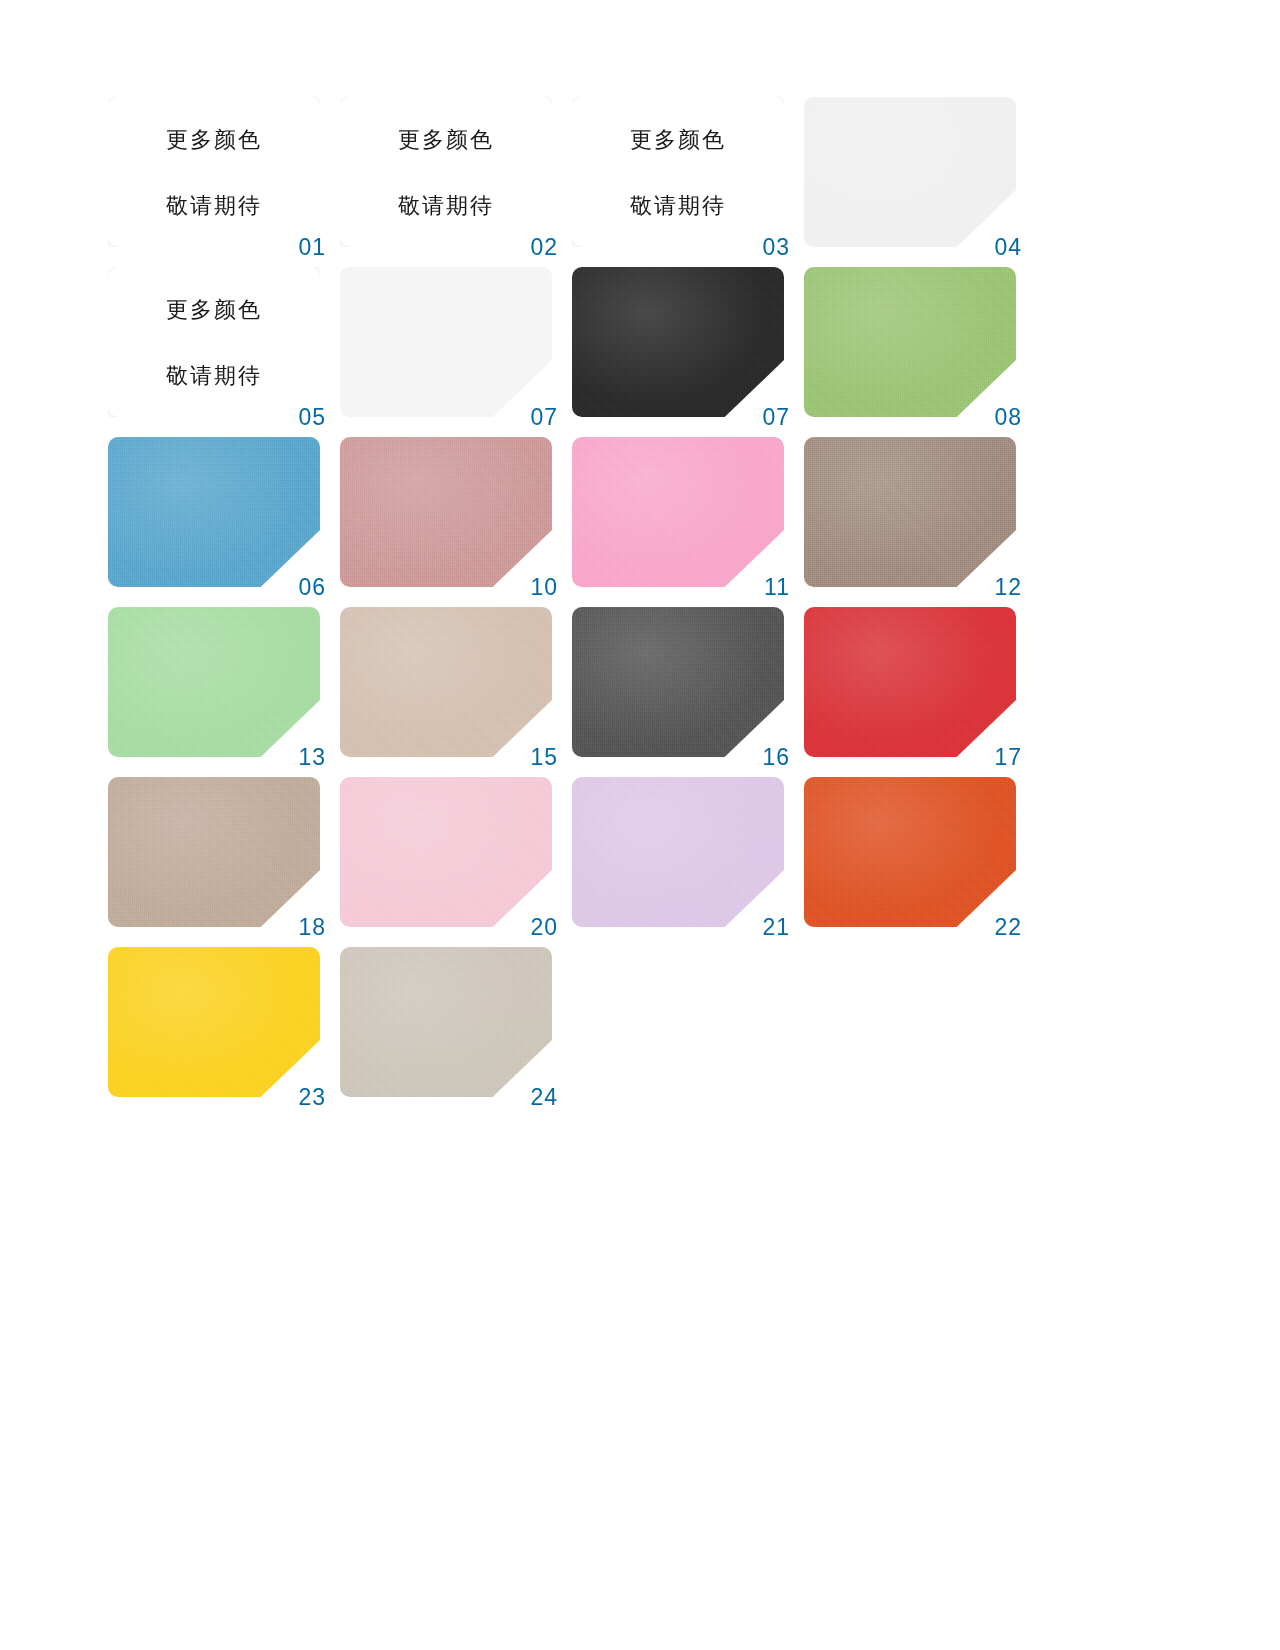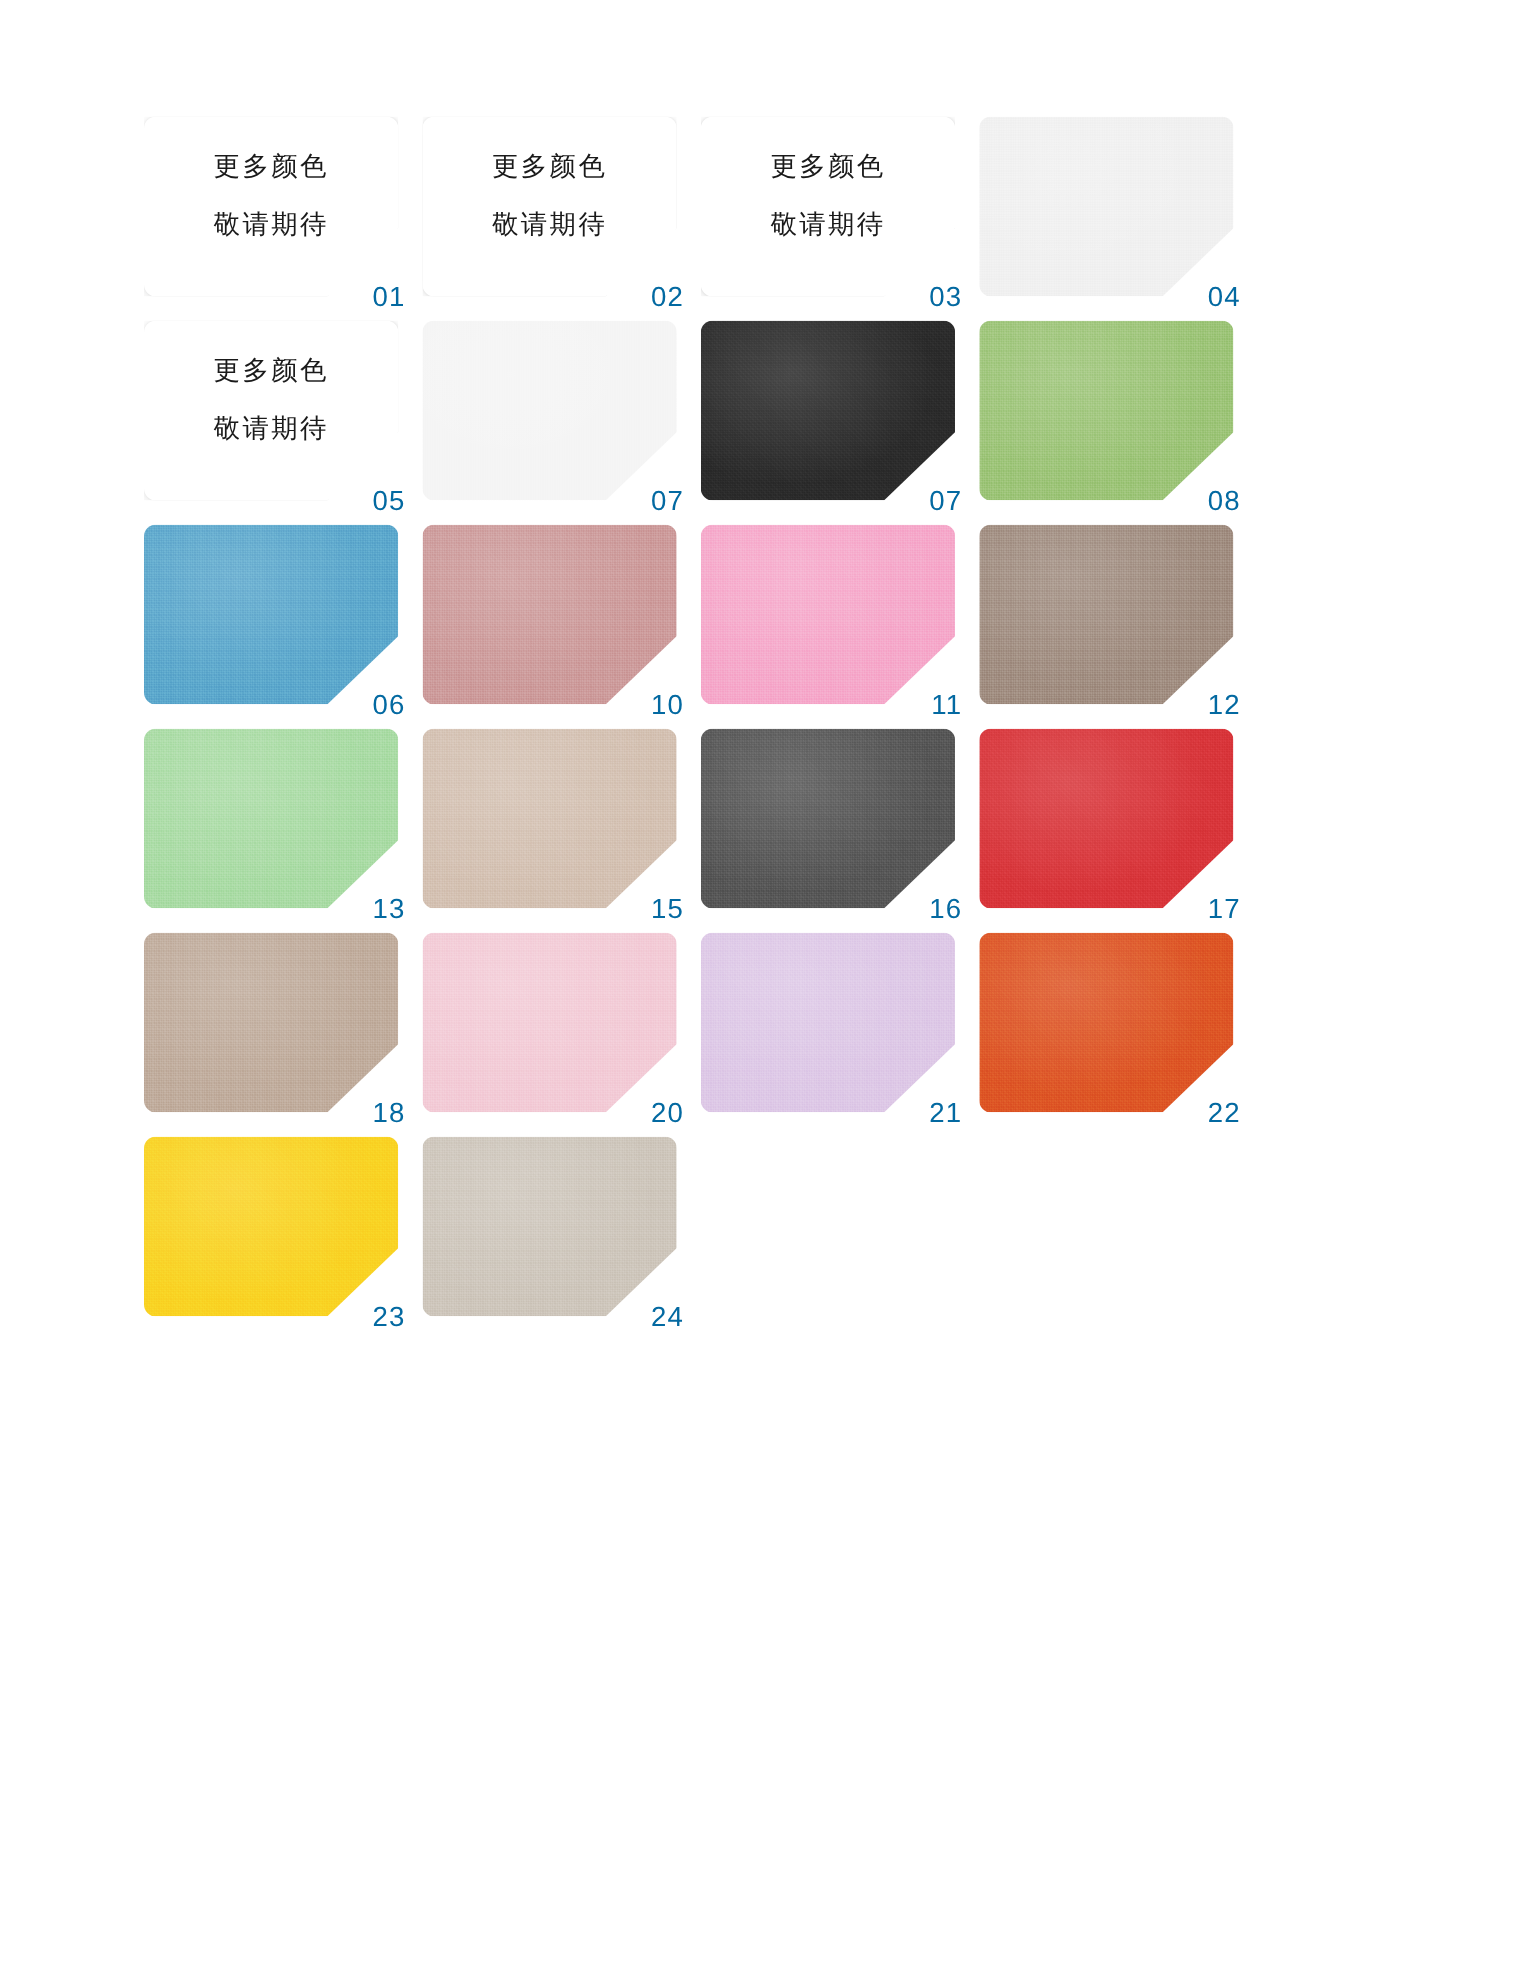--- a/index.html
+++ b/index.html
@@ -10,21 +10,21 @@
   body {
     width: 1280px;
     height: 1650px;
     font-family: "Liberation Sans", "DejaVu Sans", sans-serif;
     overflow: hidden;
     position: relative;
   }
 
   #swatch-grid {
     position: absolute;
-    left: 120px;
+    left: 108px;
     top: 97px;
     width: 1008px;
     display: grid;
     grid-template-columns: repeat(4, 212px);
     grid-template-rows: repeat(6, 150px);
     column-gap: 53px;
     row-gap: 100px;
     gap: 20px;
   }
 
@@ -82,21 +82,21 @@
     text-align: center;
     color: #1a1a1a;
     font-size: 22px;
     line-height: 1;
     letter-spacing: 2px;
     font-family: "DejaVu Sans", "Liberation Sans", sans-serif;
     pointer-events: none;
   }
   .swatch-placeholder-text .line-2 {
     display: block;
-    margin-top: 26px;
+    margin-top: 44px;
   }
 
   
   .swatch-index {
     position: absolute;
     right: -6px;
     bottom: -14px;
     font-size: 23px;
     color: #0369a1;
     letter-spacing: 1px;

